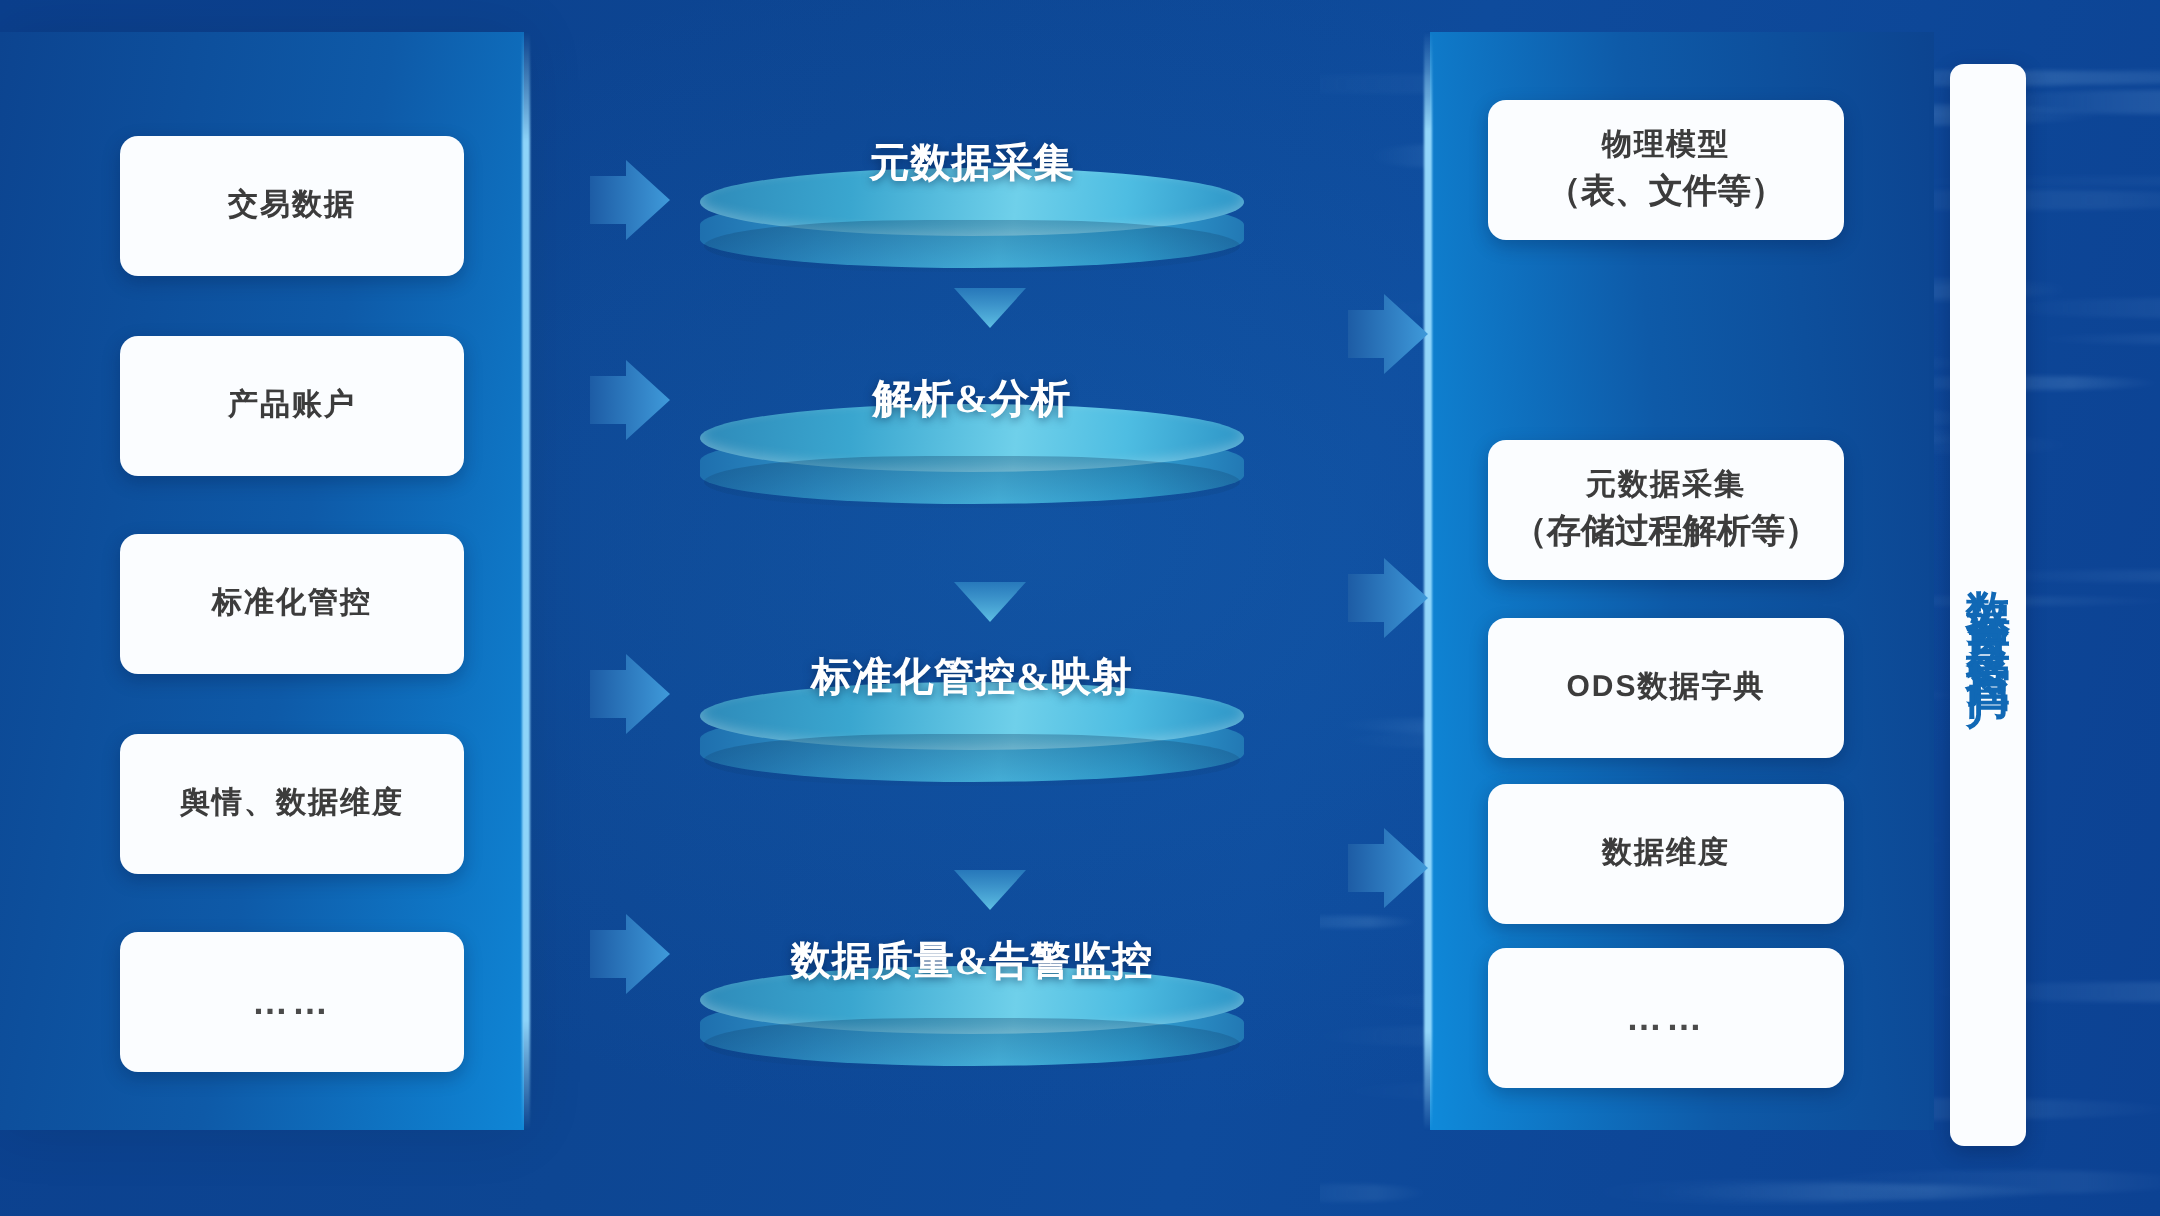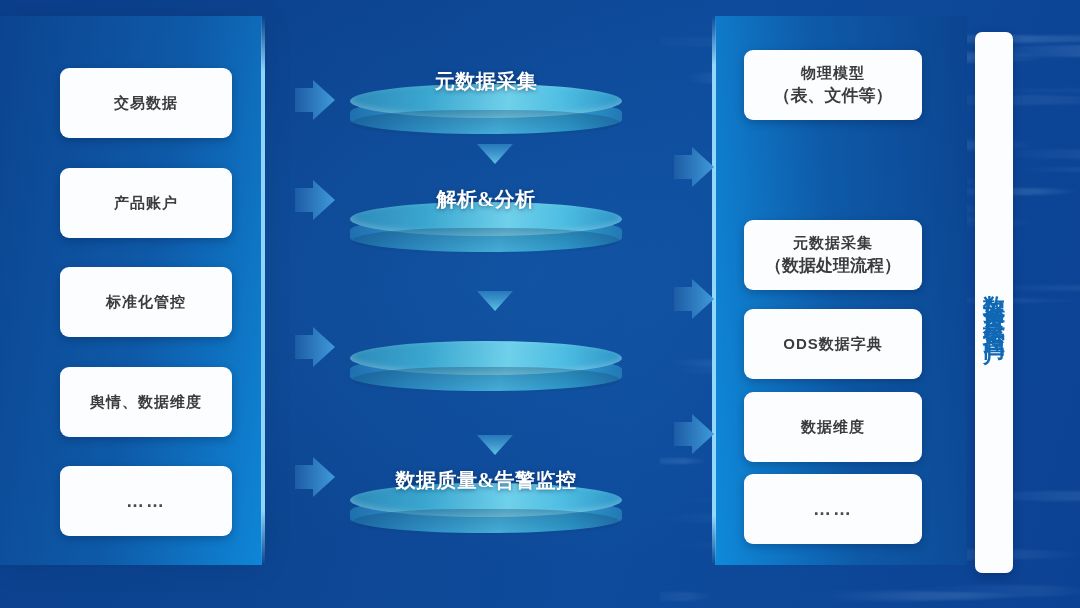--- a/index.html
+++ b/index.html
@@ -308,20 +308,21 @@
   <div class="chev" style="top:290px">
     <svg width="40" height="22" viewBox="0 0 40 22">
         <path d="M2 1 L38 1 L20 21 Z" fill="url(#cg1)"></path>
       </svg>
   </div>
 
   <div class="cyl" style="top:341px">
     <div class="body"></div>
     <div class="top"></div>
     <div class="shade"></div>
+    <div class="label">标准化管控&amp;映射</div>
   </div>
 
   <div class="chev" style="top:434px">
     <svg width="40" height="22" viewBox="0 0 40 22">
         <path d="M2 1 L38 1 L20 21 Z" fill="url(#cg1)"></path>
       </svg>
   </div>
 
   <div class="cyl" style="top:483px">
     <div class="body"></div>
@@ -345,21 +346,21 @@
         <path d="M0 10 L18 10 L18 2 L40 22 L18 42 L18 34 L0 34 Z" fill="url(#ag1)"></path>
       </svg>
   </div>
 
   <div class="card card-right" style="top:50px">
     <div class="l1">物理模型</div>
     <div class="l2">（表、文件等）</div>
   </div>
   <div class="card card-right" style="top:220px">
     <div class="l1">元数据采集</div>
-    <div class="l2">（数据处理流程）</div>
+    <div class="l2">（存储过程解析等）</div>
   </div>
   <div class="card card-right" style="top:309px">
     <div class="l1">ODS数据字典</div>
   </div>
   <div class="card card-right" style="top:392px">
     <div class="l1">数据维度</div>
   </div>
   <div class="card card-right dots" style="top:474px">
     <div class="l1">……</div>
   </div>

